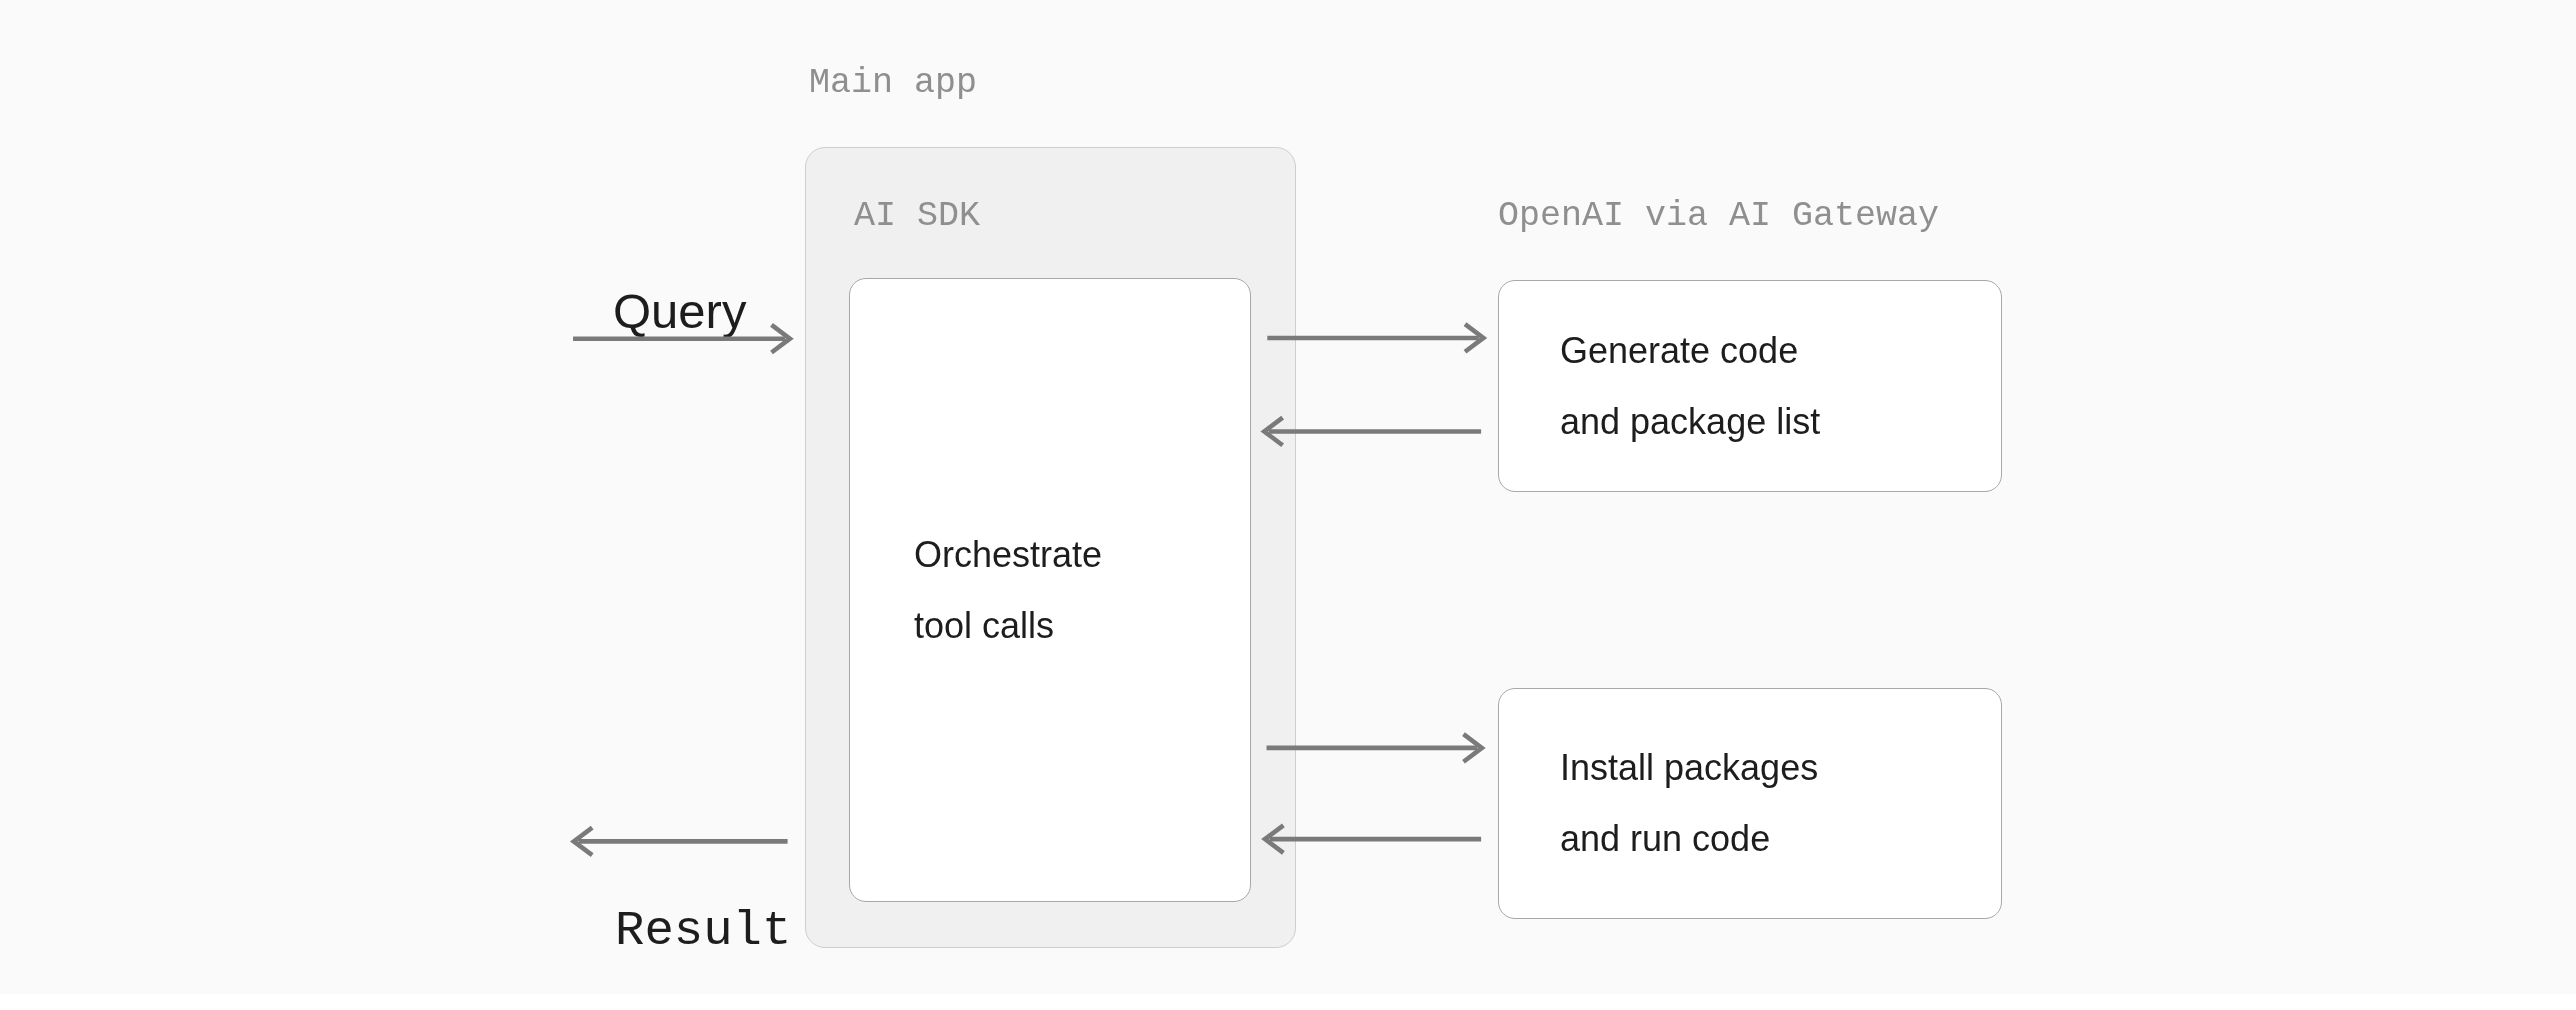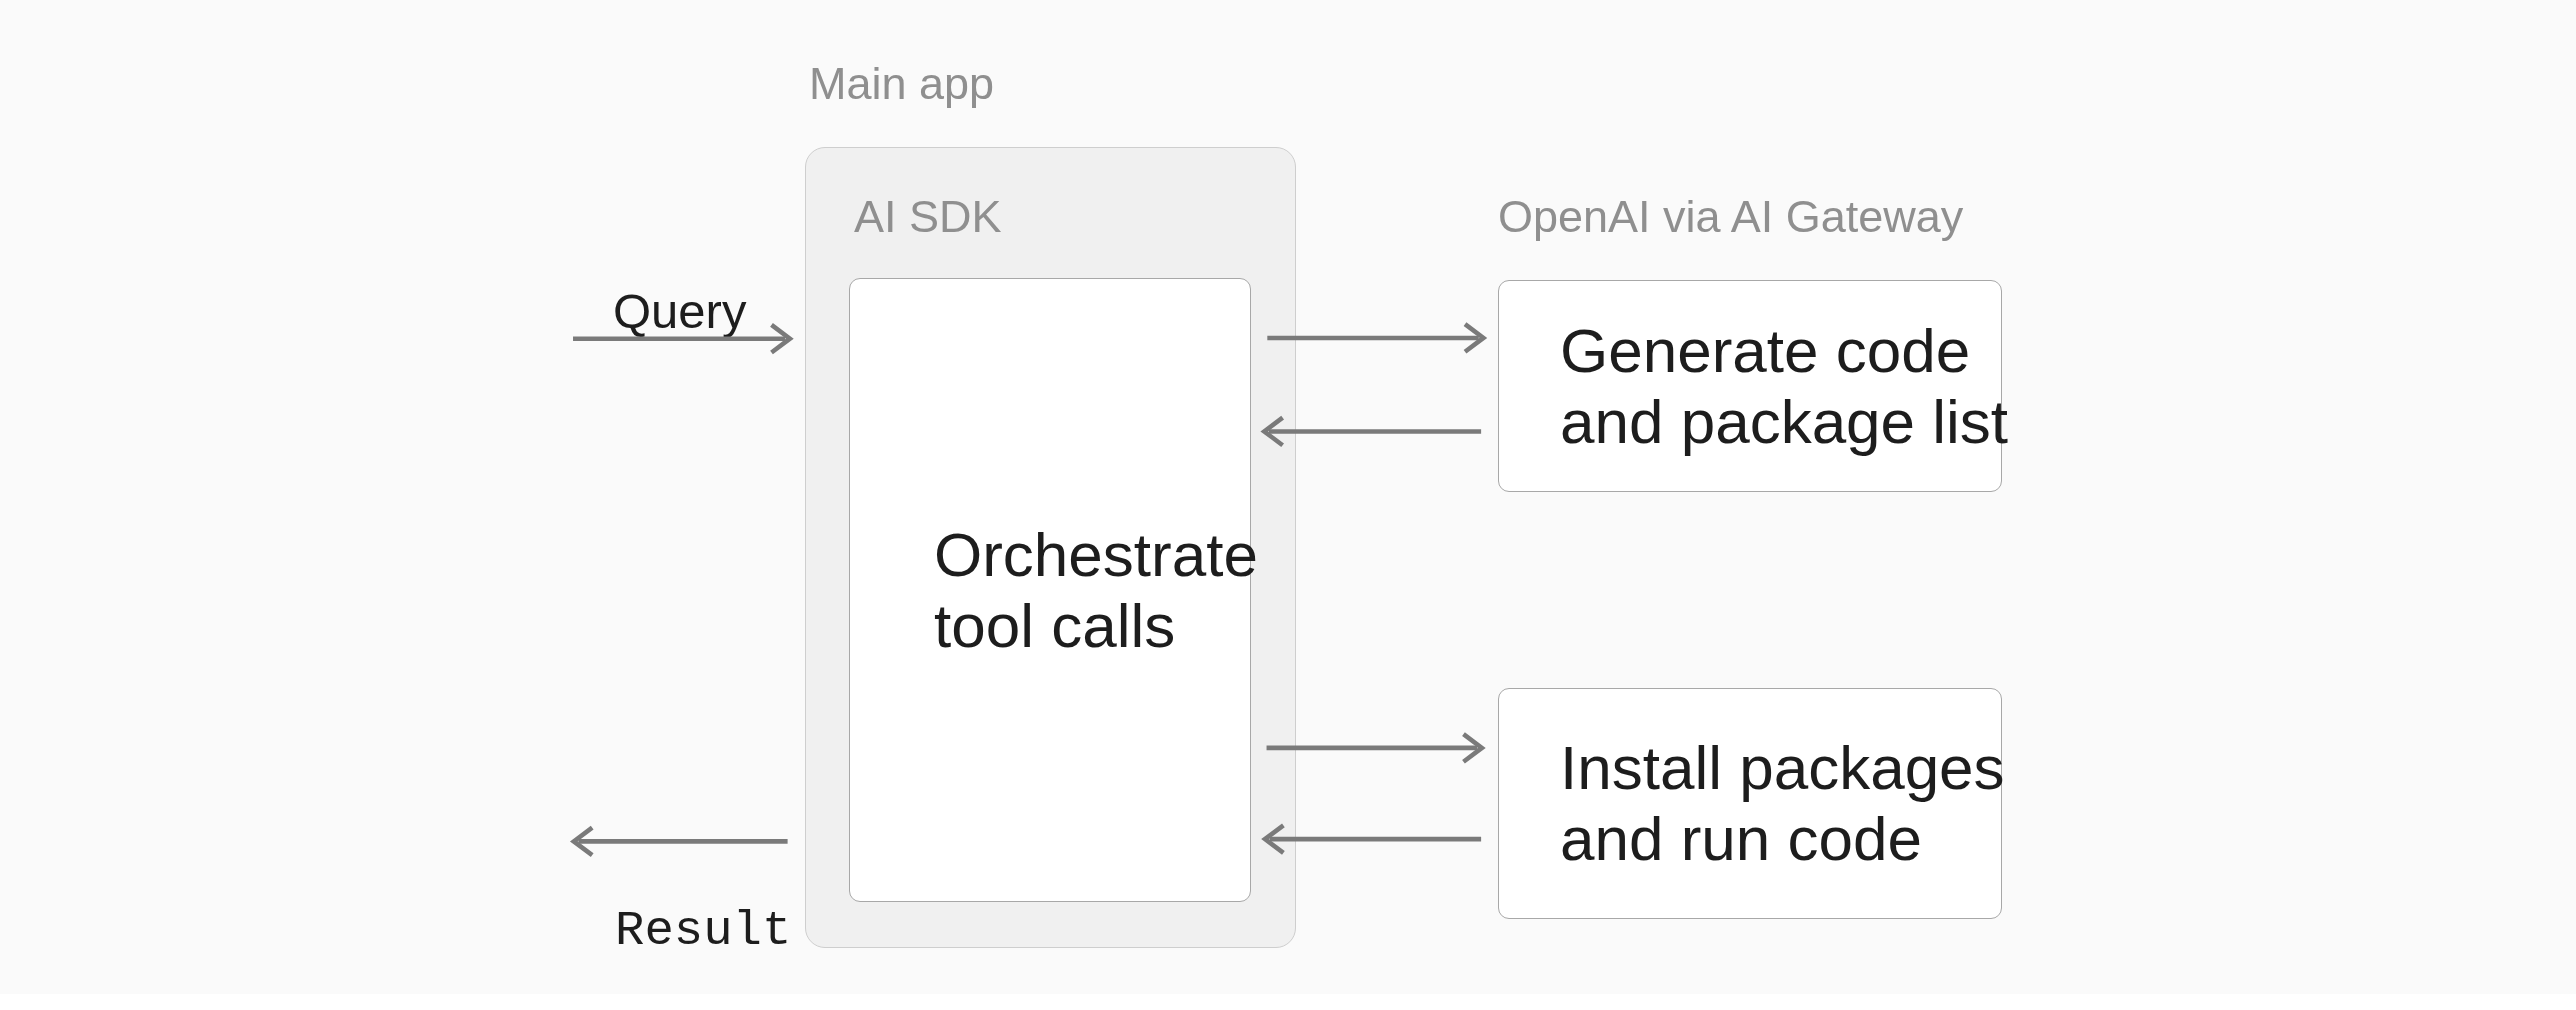--- a/index.html
+++ b/index.html
@@ -17,24 +17,25 @@
   }
   #bg {
     position: absolute;
     left: 0; top: 0;
     width: 2576px;
     height: 994px;
     background: var(--background, #fafafa);
   }
   .group-label {
     position: absolute;
-    font-size: 45px;
+    font-size: 35px;
     line-height: 49px;
     color: var(--muted_text, #8f8f8f);
     white-space: nowrap;
+    font-family: Liberation Mono, monospace;
   }
   .flow-label {
     position: absolute;
     font-size: 49px;
     line-height: 49px;
     color: var(--text, #1d1d1d);
     white-space: nowrap;
     margin-top: 35px;
   }
   #main-app-panel {
@@ -43,34 +44,34 @@
     width: 491px; height: 801px;
     background: var(--panel, #f0f0f0);
     border: 1.5px solid var(--panel_border, #cecece);
     border-radius: 20px;
     box-sizing: border-box;
   }
   .node-box {
     position: absolute;
     background: var(--surface, #ffffff);
     border: 1.5px solid var(--box_border, #a8a8a8);
-    border-radius: 11px;
+    border-radius: 17px;
     box-sizing: border-box;
     display: flex;
     flex-direction: column;
     justify-content: center;
-    font-size: 62px;
+    font-size: 36px;
     line-height: 64px;
     color: var(--text, #1d1d1d);
     gap: 7px;
   }
   #orchestrate-box {
     left: 849px; top: 278px;
     width: 402px; height: 624px;
-    padding-left: 84px;
+    padding-left: 64px;
   }
   #openai-box {
     left: 1498px; top: 280px;
     width: 504px; height: 212px;
     padding-left: 61px;
   }
   #sandbox-box {
     left: 1498px; top: 688px;
     width: 504px; height: 231px;
     padding-left: 61px;

